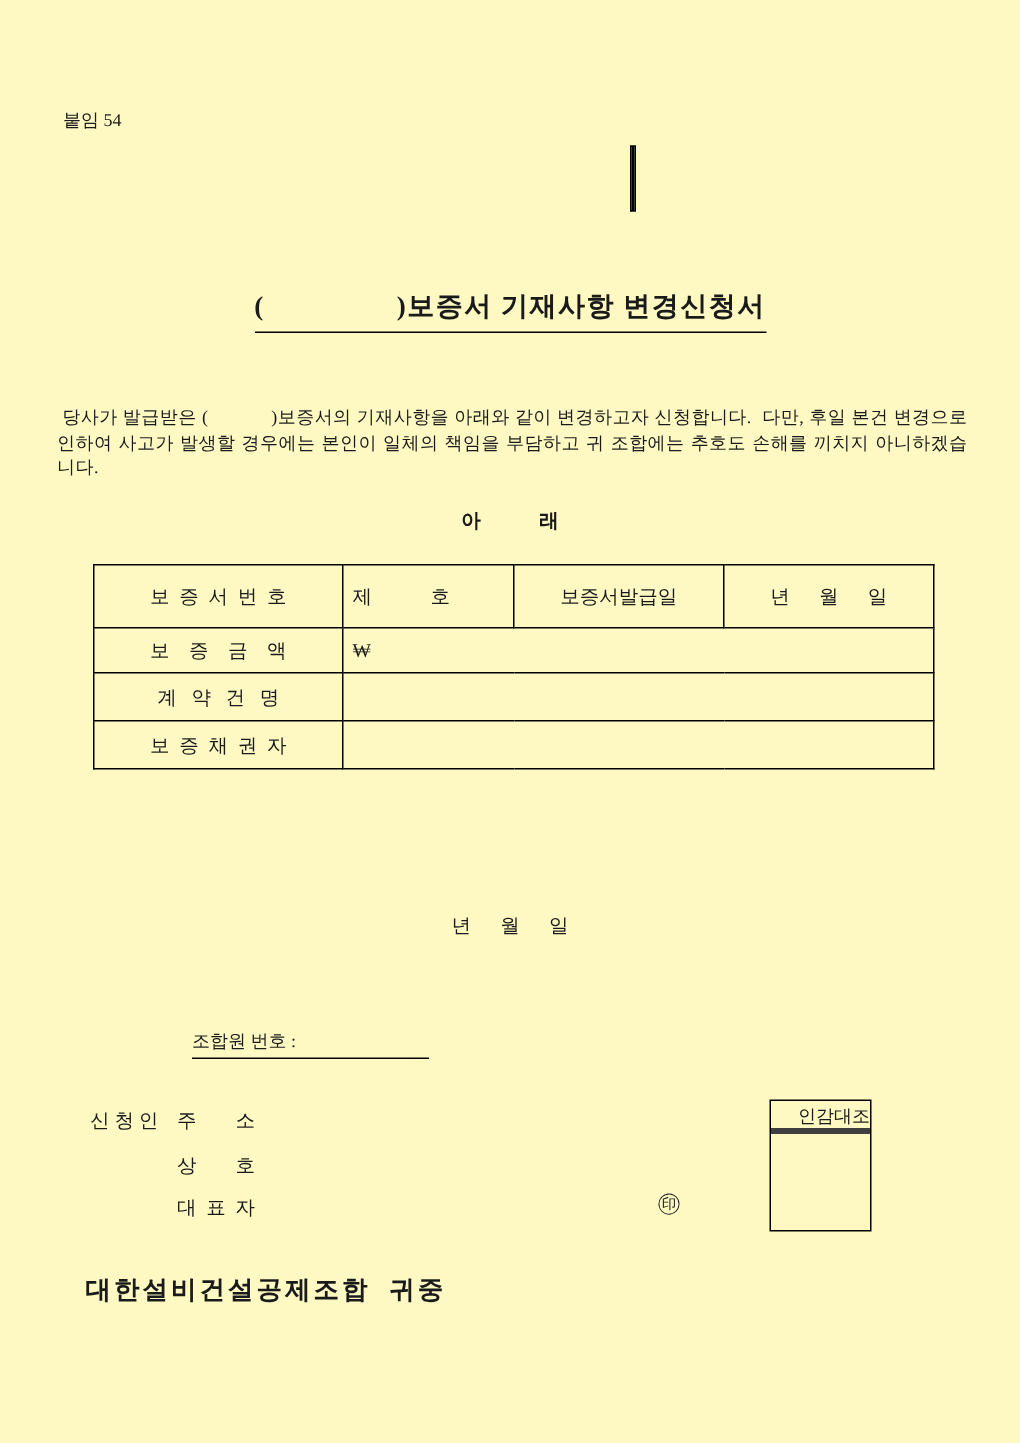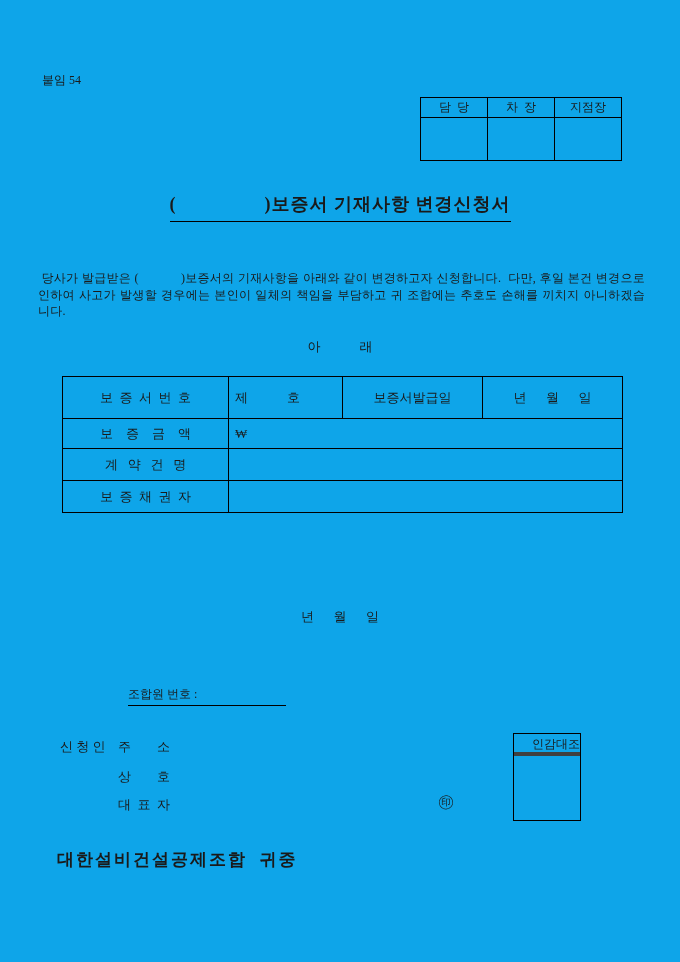--- a/index.html
+++ b/index.html
@@ -1,21 +1,21 @@
 <!DOCTYPE html>
 <html><head>
 <meta charset="utf-8">
 <style>
   * { box-sizing: border-box; }
   html, body { margin: 0; padding: 0; background: #ffffff; }
   .page {
     position: relative;
     width: 680px;
     height: 962px;
-    background: #0ea5e9;
+    background: #fef9c3;
     color: #1a1a1a;
     font-family: "Liberation Serif", "DejaVu Serif", serif;
     overflow: hidden;
   }
 
   .attachment {
     position: absolute; left: 42px; top: 72px;
     font-size: 12px;
   }
 
@@ -44,21 +44,21 @@
 
   .intro {
     position: absolute; left: 38px; top: 270px; width: 607px;
     font-size: 12px; line-height: 16.5px;
     text-align: justify; word-break: break-all;
     white-space: pre-wrap; letter-spacing: 0.3px;
   }
 
   .below-label {
     position: absolute; left: 0; top: 338px; width: 680px;
-    text-align: center; font-size: 13px; white-space: pre;
+    text-align: center; font-size: 13px; white-space: pre; font-weight: bold;
   }
 
   table.main-table {
     position: absolute; left: 62px; top: 376px; width: 560px;
     border-collapse: collapse; table-layout: fixed;
     font-size: 13px;
   }
   table.main-table td {
     border: 1px solid #000; padding: 0 6px;
     white-space: pre; vertical-align: middle;
@@ -116,25 +116,20 @@
 </style>
 </head>
 <body>
 
 <div class="page">
 
   <div class="attachment">붙임 54</div>
 
   <table class="approval">
     <tbody>
-        <tr>
-      <th>담  당</th>
-      <th>차  장</th>
-      <th>지점장</th>
-    </tr>
     <tr>
       <td></td>
       <td></td>
       <td></td>
     </tr>
   </tbody>
     </table>
 
   <div class="title-wrap">
     <span class="title-text">(                )보증서 기재사항 변경신청서</span>

